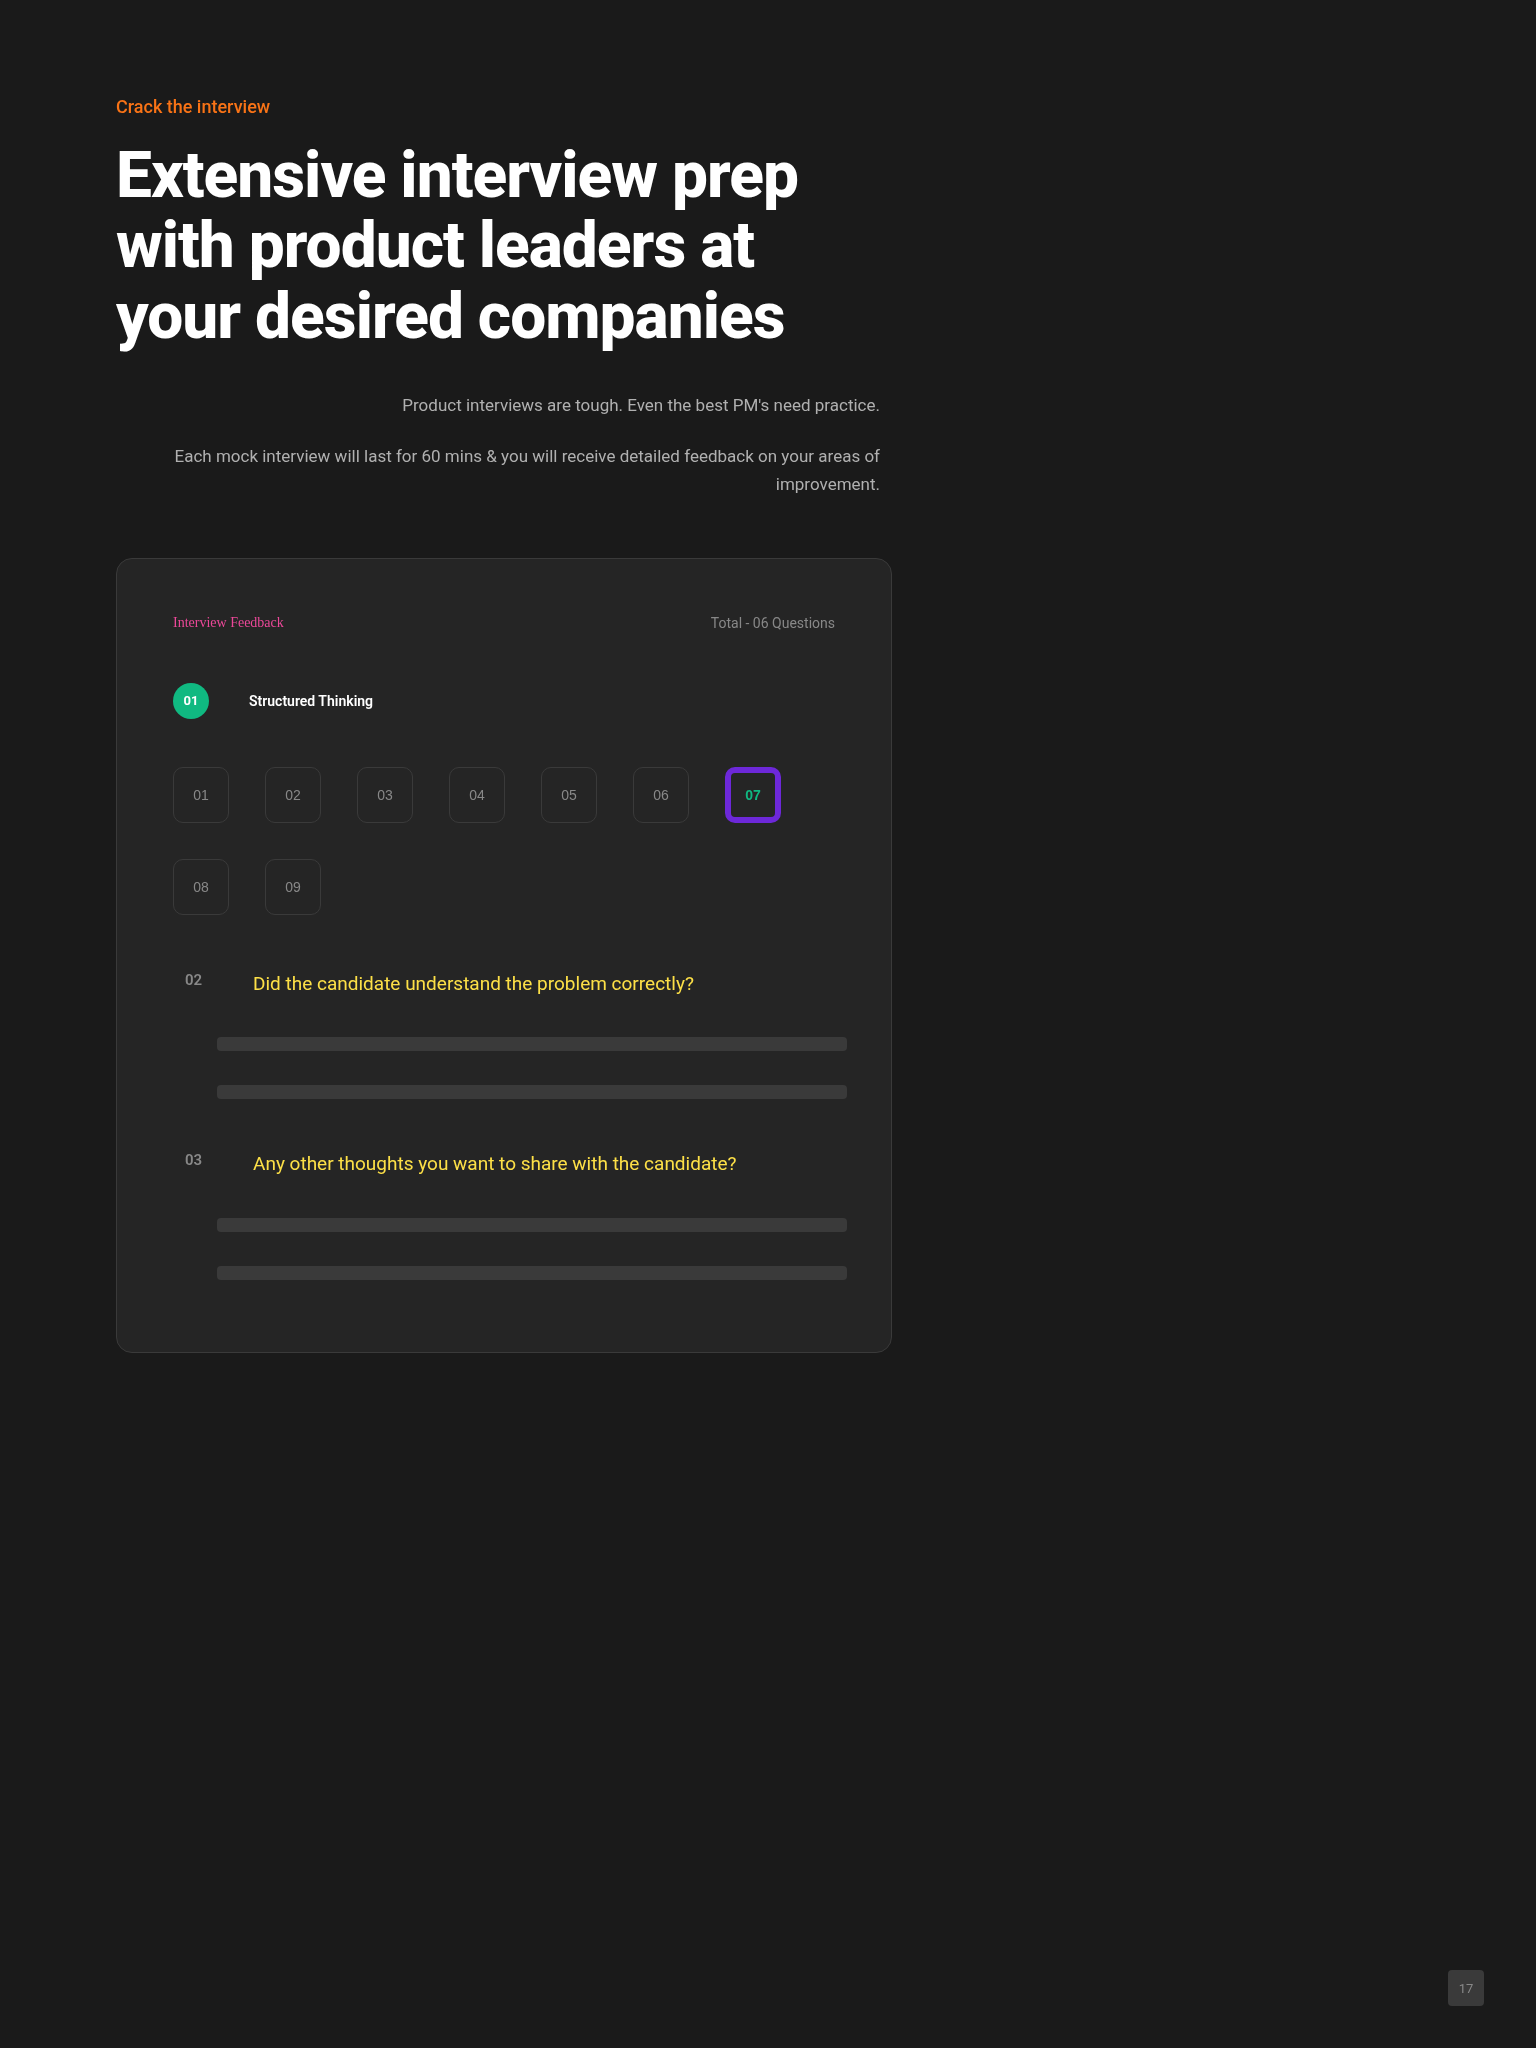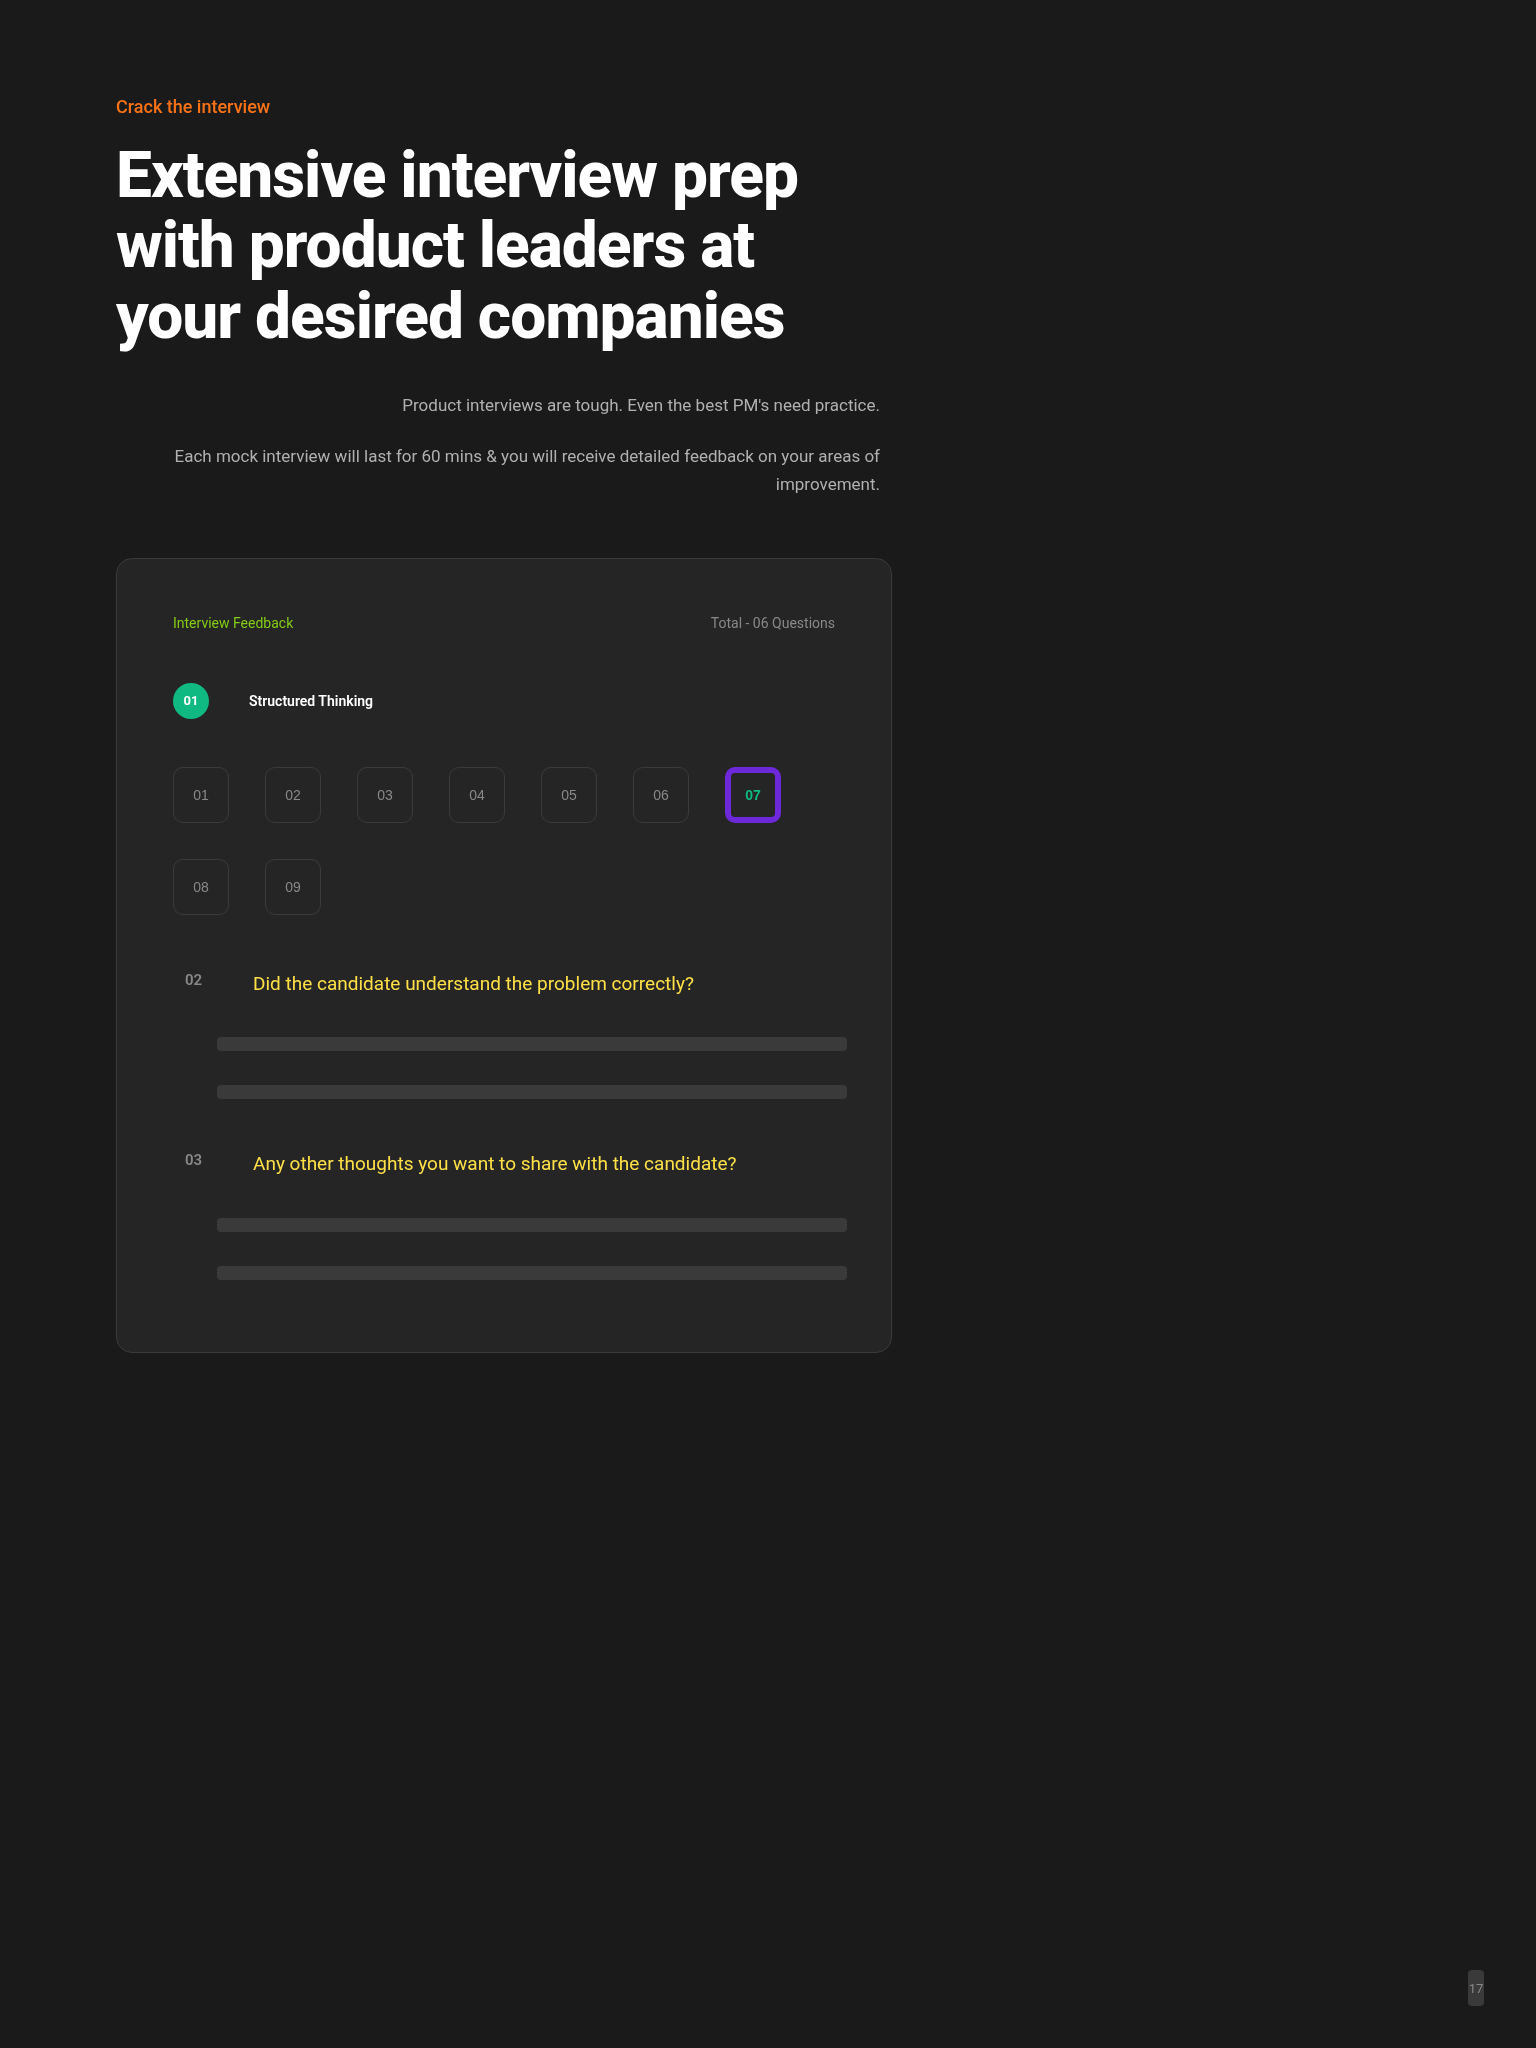--- a/index.html
+++ b/index.html
@@ -59,22 +59,23 @@
     }
 
     .card-header {
       display: flex;
       justify-content: space-between;
       align-items: center;
       margin-bottom: 28px;
     }
 
     .card-header-label {
-      color: #84cc16;
-      font-size: 14px;
+      color: #ec4899;
+      font-size: 14px;
+      font-family: Liberation Serif, serif;
     }
 
     .card-header-total {
       color: #888888;
       font-size: 14px;
     }
 
     .section-title-row {
       display: flex;
       align-items: center;
@@ -170,21 +171,21 @@
       width: 100%;
     }
 
     .page-number {
       position: fixed;
       bottom: 30px;
       right: 40px;
       background-color: #3a3a3a;
       color: #888888;
       font-size: 13px;
-      width: 16px;
+      width: 36px;
       height: 36px;
       display: flex;
       align-items: center;
       justify-content: center;
       border-radius: 4px;
     }
   </style>
 </head>
 <body>
 

